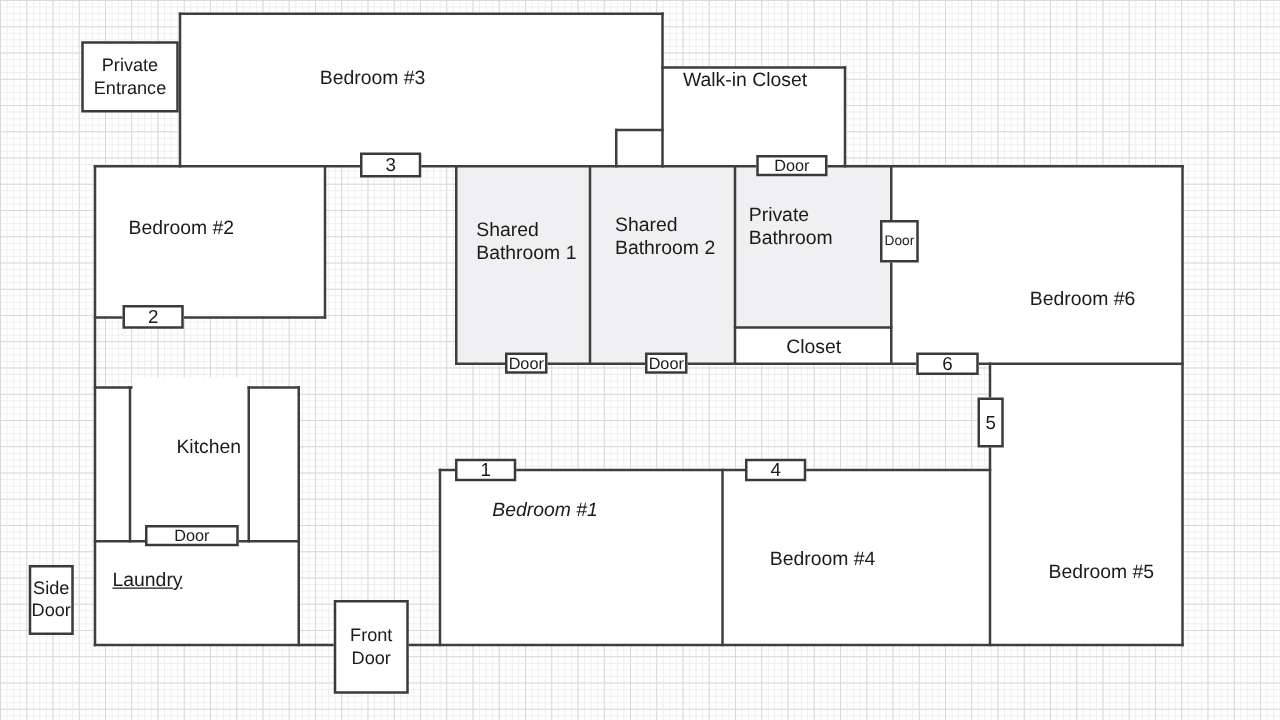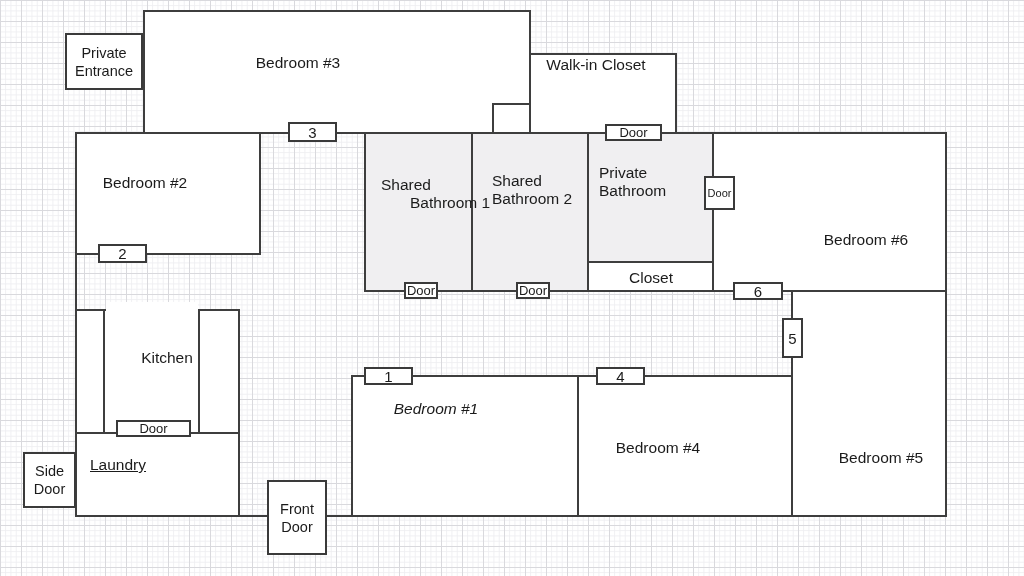--- a/index.html
+++ b/index.html
@@ -87,21 +87,21 @@
   <div class="wall" style="left:75px;top:432px;width:165px;height:2px;"></div>
   <div class="wall" style="left:351px;top:375px;width:442px;height:2px;"></div>
   <div class="wall" style="left:351px;top:375px;width:2px;height:142px;"></div>
   <div class="wall" style="left:577px;top:375px;width:2px;height:142px;"></div>
   <div class="wall" style="left:791px;top:290px;width:2px;height:227px;"></div>
 
   <div class="roombox" style="left:65px;top:33px;width:78px;height:57px;">
     <span>Private</span>
     <span>Entrance</span>
   </div>
-  <div class="roombox" style="left:23px;top:452px;width:53px;height:56px;">
+  <div class="roombox" style="left:23px;top:452px;width:36px;height:56px;">
     <span>Side</span>
     <span>Door</span>
   </div>
   <div class="roombox" style="left:267px;top:480px;width:60px;height:75px;">
     <span>Front</span>
     <span>Door</span>
   </div>
 
   <div class="doorbox" style="left:116px;top:420px;width:75px;height:17px;">
     <span>Door</span>
@@ -136,21 +136,21 @@
   </div>
   <div class="doorbox num" style="left:782px;top:318px;width:21px;height:40px;">
     <span>5</span>
   </div>
 
   <div class="label center" style="left:298px;top:54px;">Bedroom #3</div>
   <div class="label center" style="left:596px;top:56px;">Walk-in Closet</div>
   <div class="label center" style="left:145px;top:174px;">Bedroom #2</div>
   <div class="label" style="left:381px;top:176px;">
     <span style="display:block;">Shared</span>
-    <span style="display:block;margin-left:29px;">Bathroom 1</span>
+    <span style="display:block;">Bathroom 1</span>
   </div>
   <div class="label" style="left:492px;top:172px;">
     <span style="display:block;">Shared</span>
     <span style="display:block;">Bathroom 2</span>
   </div>
   <div class="label" style="left:599px;top:164px;">
     <span style="display:block;">Private</span>
     <span style="display:block;">Bathroom</span>
   </div>
   <div class="label center" style="left:866px;top:186px;margin-top:45px;">Bedroom #6</div>

